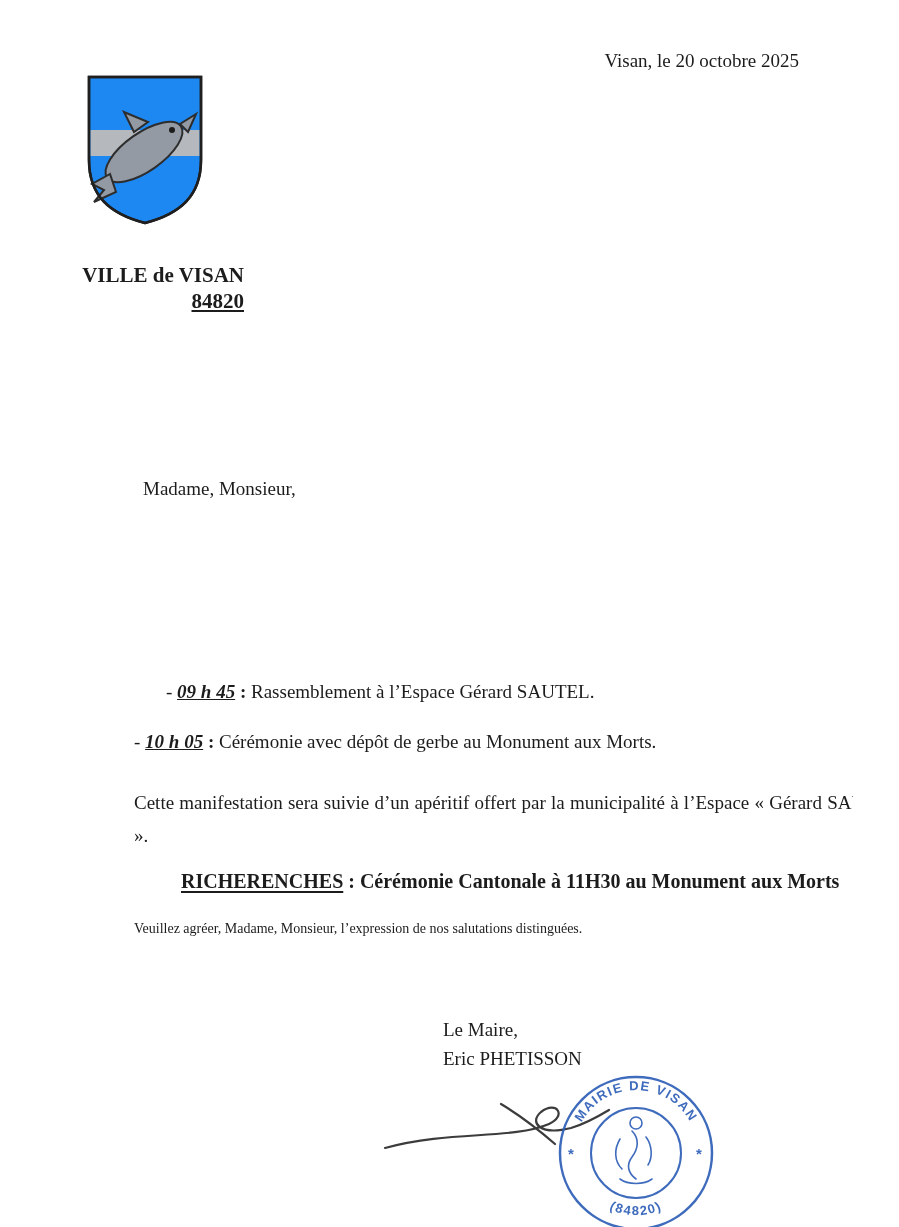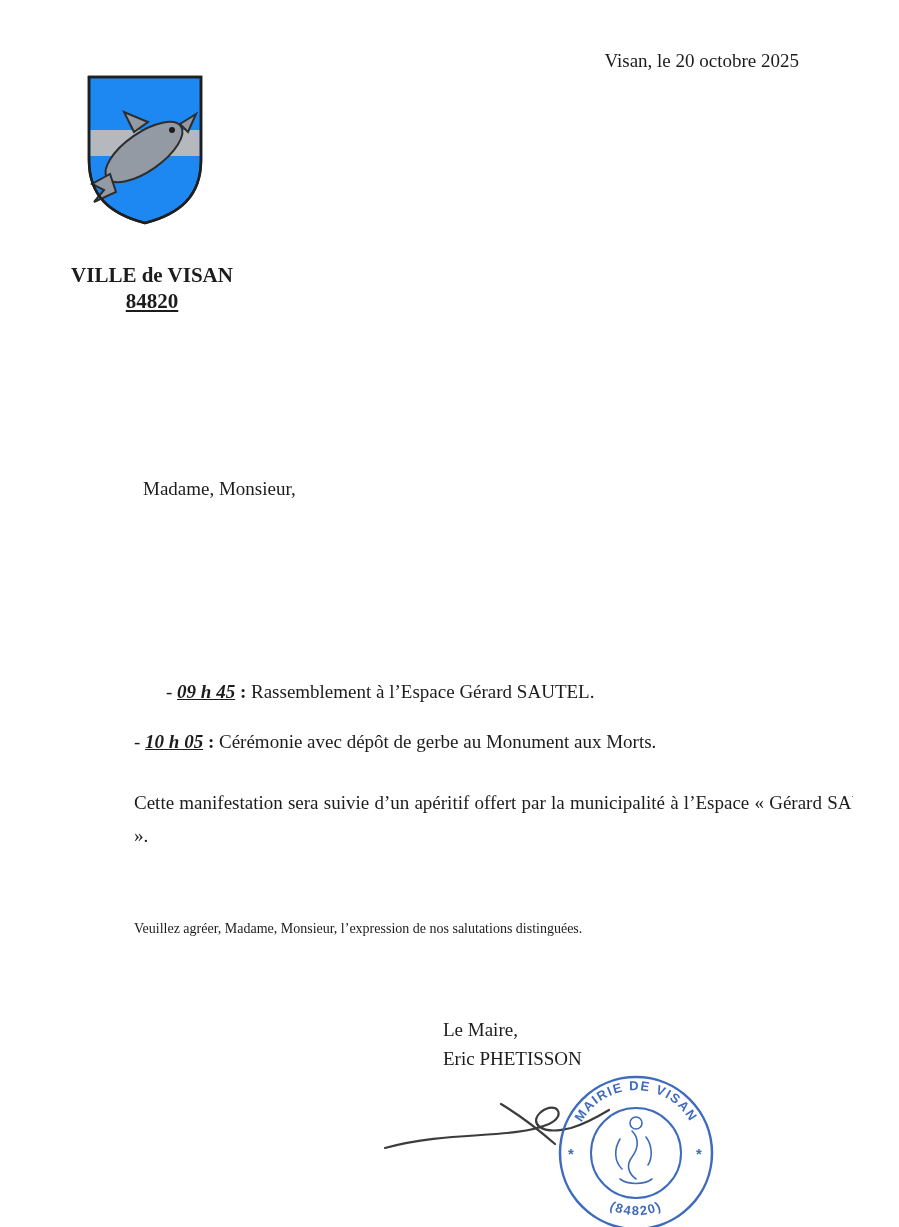--- a/index.html
+++ b/index.html
@@ -8,21 +8,21 @@
     position:relative; width:807px; height:1227px; background:#ffffff;
     overflow:hidden; font-family:"Liberation Serif", serif; color:#1c1c1c;
     margin:0 auto;
   }
   .date { position:absolute; top:50px; right:54px; font-size:19px; }
   .coat { position:absolute; left:38px; top:72px; width:122px; height:158px; }
   .shield-bg { fill:var(--shield-blue,#1e88f2); stroke:#1f1f1f; stroke-width:2.5; }
   .fess { fill:var(--band-gray,#b5b8bd); }
   .fish-body { fill:#939aa3; stroke:#2d2d2d; stroke-width:2; }
   .fish-eye { fill:#1c1c1c; }
-  .city-block { position:absolute; left:14px; top:262px; width:184px; text-align:center;
+  .city-block { position:absolute; left:14px; top:262px; width:184px; text-align:right;
     font-weight:bold; font-size:21px; line-height:26px; }
   .postal { text-decoration:underline; }
   .salutation { position:absolute; left:97px; top:478px; font-size:19px; }
   .intro { position:absolute; left:88px; top:548px; width:766px; font-size:19px;
     text-align:justify; line-height:30px; text-indent:6px; }
   sup { font-size:12px; line-height:0; }
   .event-title { position:absolute; left:0; top:620px; width:100%; text-align:center;
     font-size:25px; font-weight:bold; }
   .event-title span { text-decoration:underline; text-underline-offset:4px; }
   .sched { position:absolute; left:88px; font-size:19px; }
@@ -77,20 +77,21 @@
   <div class="salutation">Madame, Monsieur,</div>
 
 
 
   <p class="sched sched-1"><span class="dash">- </span><span class="time">09 h 45</span><span class="sep"> : </span><span class="txt">Rassemblement à l’Espace Gérard SAUTEL.</span></p>
 
   <p class="sched sched-2"><span class="dash">- </span><span class="time">10 h 05</span><span class="sep"> : </span><span class="txt">Cérémonie avec dépôt de gerbe au Monument aux Morts.</span></p>
 
   <p class="aperitif">Cette manifestation sera suivie d’un apéritif offert par la municipalité à l’Espace « Gérard SAUTEL ».</p>
 
+  <p class="richer"><span class="rich-label">RICHERENCHES</span><span> : Cérémonie Cantonale à 11H30 au Monument aux Morts</span></p>
 
   <p class="closing">Veuillez agréer, Madame, Monsieur, l’expression de nos salutations distinguées.</p>
 
   <div class="sig-block">
     <div>Le Maire,</div>
     <div>Eric PHETISSON</div>
   </div>
 
   <svg class="signature-svg" width="240" height="80" viewBox="0 0 240 80">
     <path class="sig-stroke" d="M4 58 C 70 40, 130 50, 168 34 C 186 26, 176 10, 160 22 C 148 32, 158 46, 190 38 C 204 34, 218 26, 228 20"></path>

